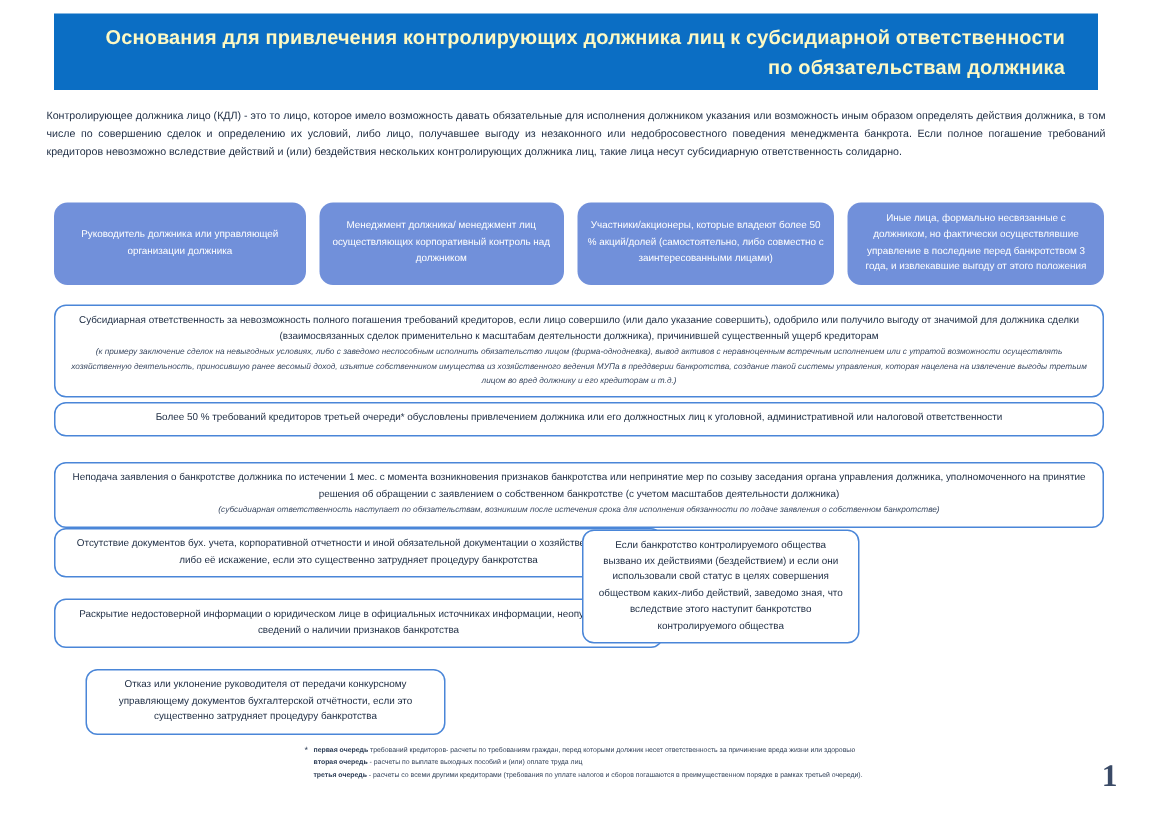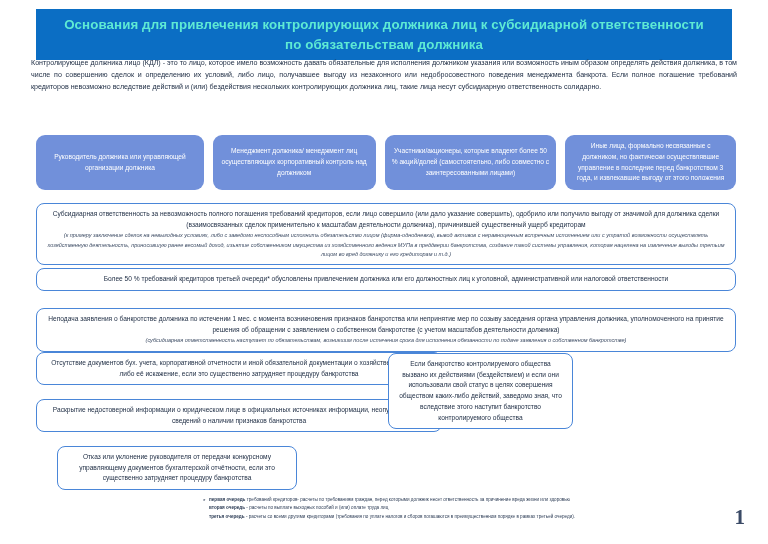--- a/index.html
+++ b/index.html
@@ -25,32 +25,32 @@
     position: absolute;
     left: 36px; top: 9px;
     width: 696px; height: 51px;
     background: #0b6ec4;
     display: flex;
     align-items: center;
     justify-content: center;
     padding: 0 22px;
   }
   .header-title {
-    color: #5eead4;
+    color: #fef9c3;
     font-size: 13.3px;
     font-weight: bold;
     line-height: 1.45;
-    text-align: center;
+    text-align: right;
     letter-spacing: 0.1px;
   }
 
   
   .intro {
     position: absolute;
-    left: 31px; top: 57px;
+    left: 31px; top: 71px;
     width: 706px;
     font-size: 7.1px;
     line-height: 1.72;
     text-align: justify;
     color: #1b2a41;
   }
 
   
   .persona-row {
     position: absolute;

